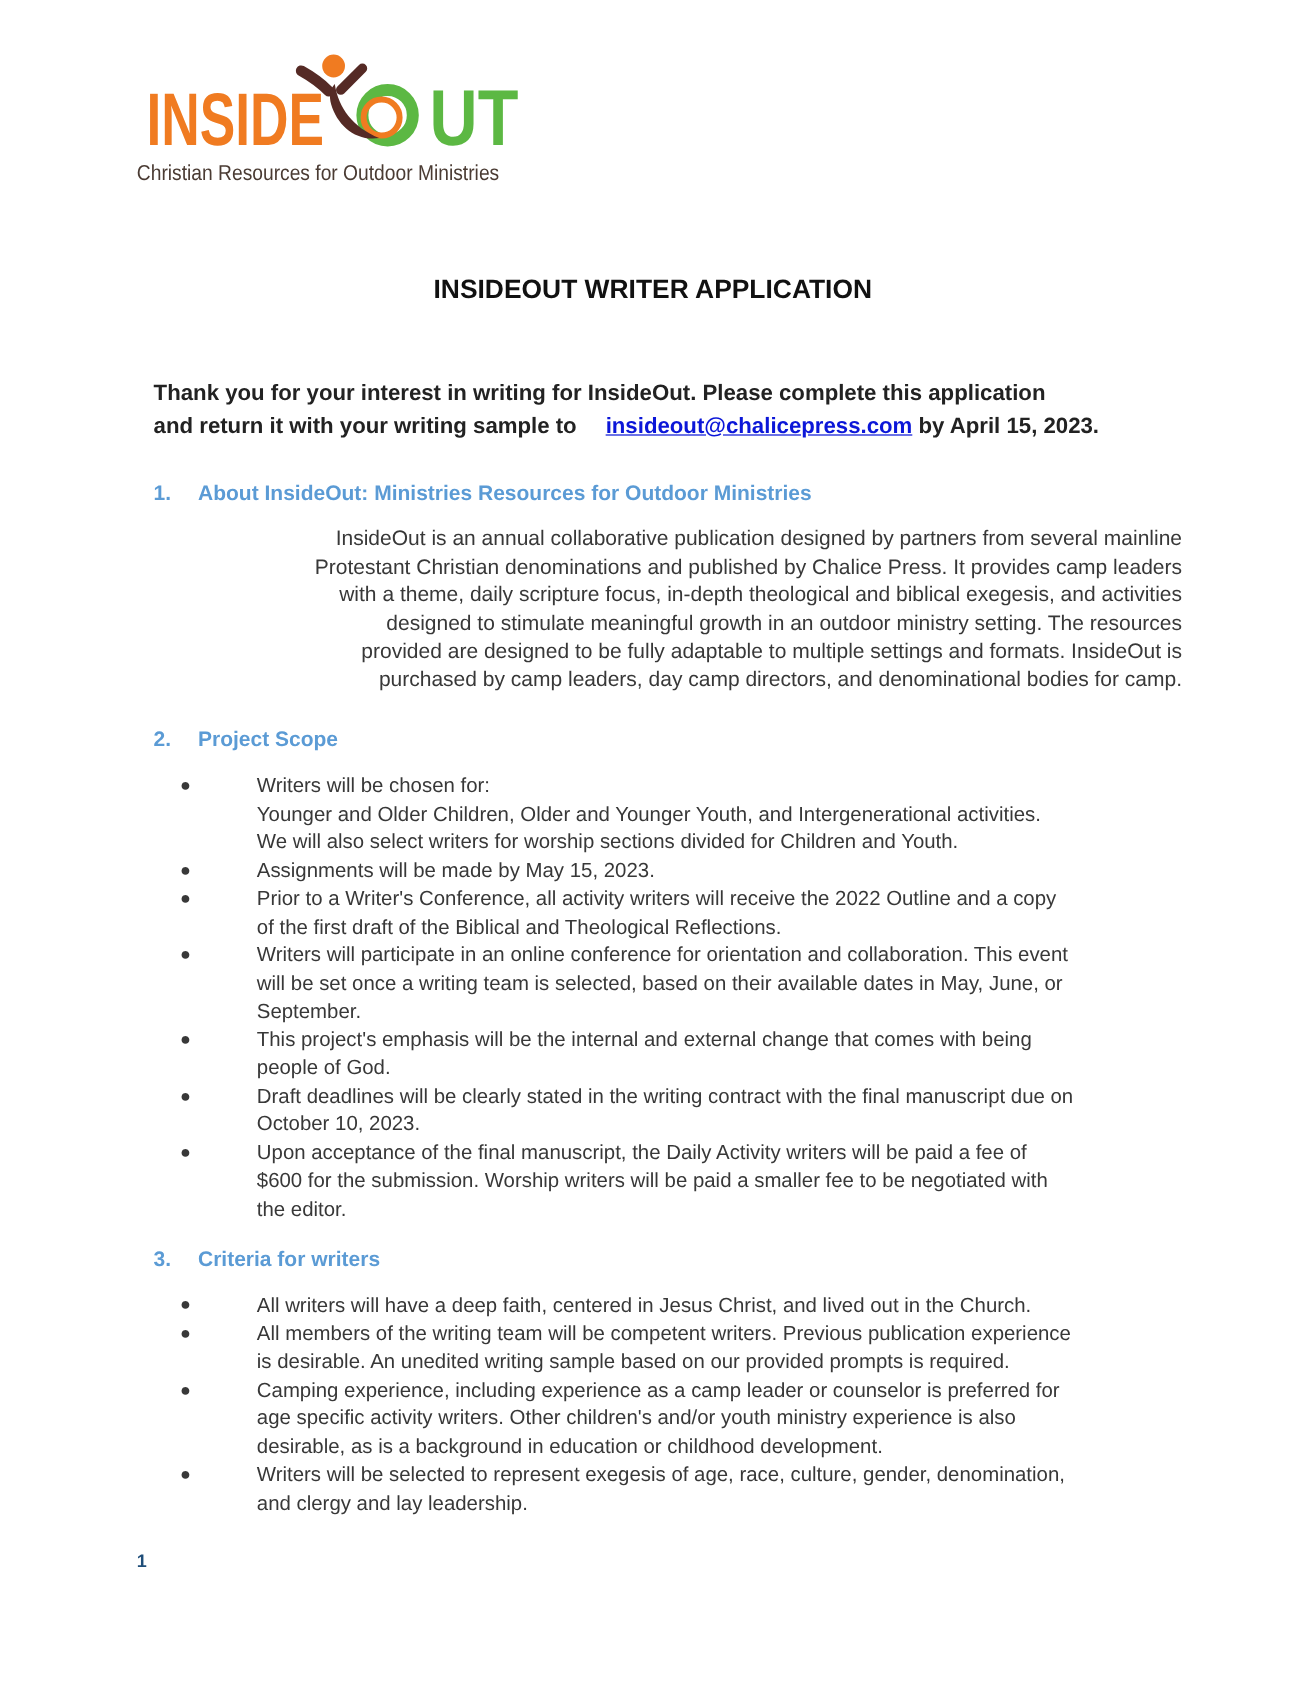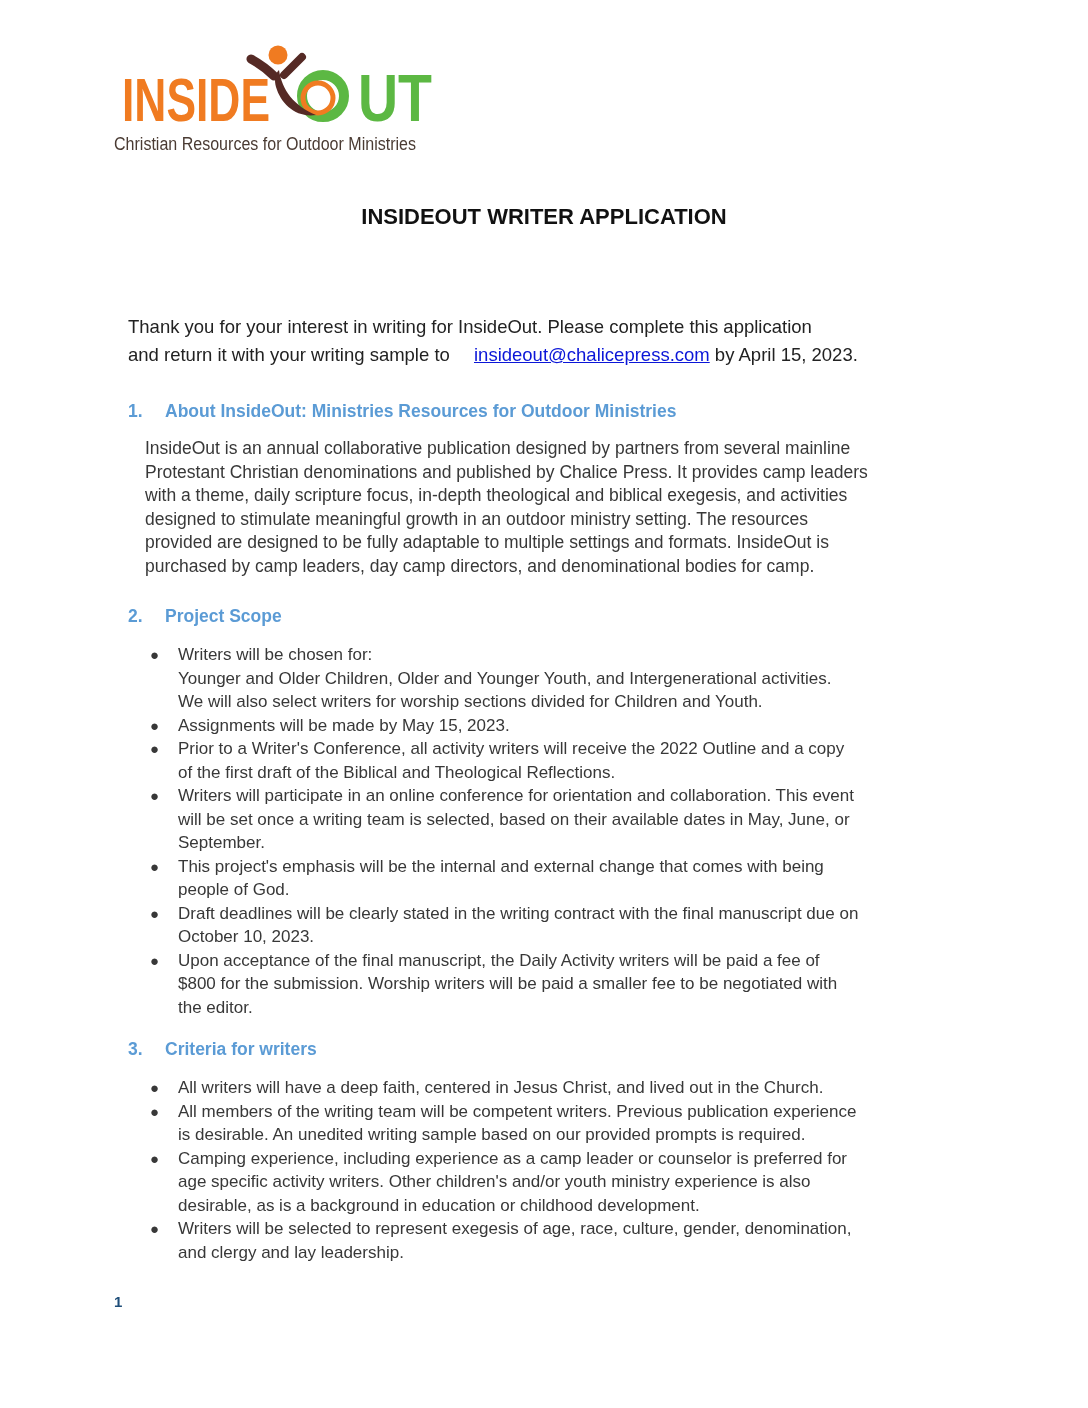--- a/index.html
+++ b/index.html
@@ -18,29 +18,30 @@
   
   .logo { position: absolute; left: 100px; top: 40px; }
 
   
   .doc-title, .doc-subtitle {
     position: absolute; left: 0; width: 1088px;
     text-align: center; font-weight: bold;
     font-size: 22px; line-height: 26px;
     color: #111111; margin: 0;
   }
-  .doc-title { top: 204px; }
+  .doc-title { top: 228px; }
   .doc-subtitle { top: 264px; }
 
   
   .intro {
     position: absolute; left: 128px; top: 313px; width: 850px;
     font-size: 18.5px; line-height: 28px;
     color: #222222; margin: 0;
     white-space: pre-line;
+    font-weight: bold;
   }
   .email-link { color: #0b16d8; text-decoration: underline; cursor: pointer; margin-left: 19px; }
 
   
   .section-heading {
     position: absolute; left: 128px;
     display: flex; align-items: baseline;
     font-weight: bold; font-size: 17.5px; line-height: 22px;
     color: #5b9bd5;
   }
@@ -48,38 +49,39 @@
   .h-1 { top: 400px; }
   .h-2 { top: 605px; }
   .h-3 { top: 1038px; }
 
   
   .body-par {
     position: absolute; left: 145px; top: 437px; width: 840px;
     font-size: 17.5px; line-height: 23.5px;
     color: #383838; margin: 0;
     white-space: pre-line;
+    text-align: right;
   }
 
   
   .bullets {
     position: absolute; left: 150px; width: 830px;
     list-style: none; margin: 0; padding: 0;
     font-size: 17px; line-height: 23.5px;
     color: #383838;
   }
   .list-2 { top: 643px; }
   .list-3 { top: 1076px; }
   .bullets li { display: flex; align-items: flex-start; }
   .bullets .marker {
     flex: 0 0 28px; width: 28px;
     font-size: 15px; line-height: 23.5px;
     color: #383838;
   }
-  .bullets .btext { white-space: pre-line; flex: 1 1 auto; }
+  .bullets .btext { white-space: pre-line; flex: 1 1 auto; margin-left: 36px; }
 
   
   .page-number {
     position: absolute; left: 114px; top: 1293px;
     font-size: 15px; font-weight: bold; color: #1f4e79;
   }
 </style>
 </head>
 <body>
 
@@ -153,21 +155,21 @@
 people of God.</span>
       </li>
     <li>
         <span class="marker">●</span>
         <span class="btext">Draft deadlines will be clearly stated in the writing contract with the final manuscript due on
 October 10, 2023.</span>
       </li>
     <li>
         <span class="marker">●</span>
         <span class="btext">Upon acceptance of the final manuscript, the Daily Activity writers will be paid a fee of
-$800 for the submission. Worship writers will be paid a smaller fee to be negotiated with
+$600 for the submission. Worship writers will be paid a smaller fee to be negotiated with
 the editor.</span>
       </li>
   </ul>
 
   <div class="section-heading h-3">
     <span class="sec-num">3.</span>
     <span class="sec-title">Criteria for writers</span>
   </div>
   <ul class="bullets list-3">
     <li>

